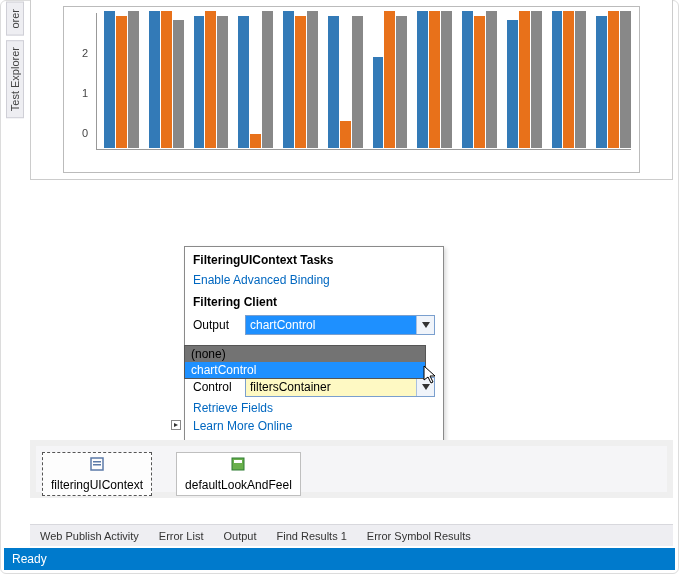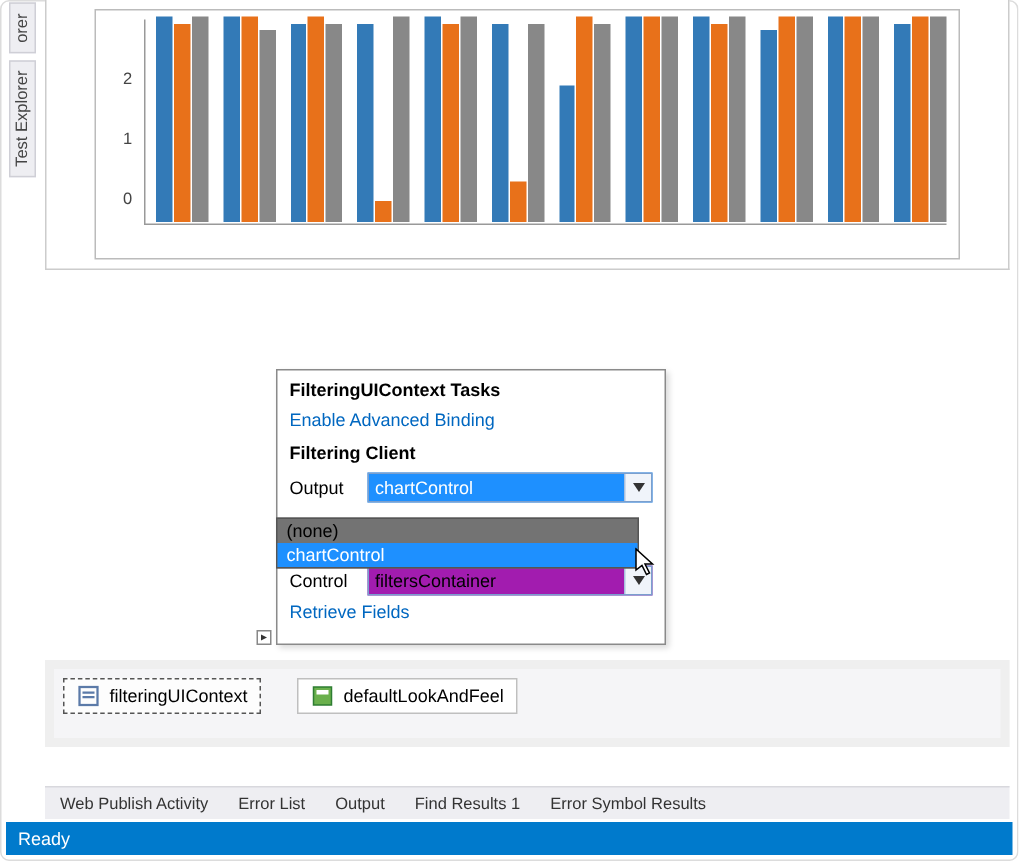--- a/index.html
+++ b/index.html
@@ -122,21 +122,21 @@
     align-items: center;
     margin: 4px 0;
     gap: 6px;
   }
   .field-label { width: 46px; }
   .combo {
     flex: 1;
     display: flex;
     border: 1px solid #7a9fce;
     height: 20px;
-    background: #a21caf;
+    background: #fef9c3;
   }
   .combo.sel {
     background: #1e90ff;
   }
   .combo .val {
     flex: 1;
     padding: 2px 4px;
     font-size: 12px;
     color: #000;
   }
@@ -191,20 +191,21 @@
     gap: 24px;
   }
   .tray-item {
     display: flex;
     align-items: center;
     gap: 6px;
     background: #fff;
     border: 1px solid #bfbfbf;
     padding: 3px 8px;
     font-size: 12px;
+    flex-direction: column;
   }
   .tray-item.sel {
     border: 1px dashed #555;
     background: #fdfdfd;
   }
   .tray-item .ico {
     width: 16px;
     height: 16px;
     display: flex;
     align-items: center;
@@ -365,20 +366,21 @@
     <div class="combo">
       <div class="val">filtersContainer</div>
       <div class="arrow">
         <svg viewBox="0 0 8 6">
             <path d="M0 0 L8 0 L4 6 Z" fill="#333"></path>
           </svg>
       </div>
     </div>
   </div>
   <a class="lnk" href="#">Retrieve Fields</a>
+  <a class="lnk" href="#">Learn More Online</a>
 </div>
 
 <div class="dropdown">
   <div class="opt">(none)</div>
   <div class="opt hl">chartControl</div>
 </div>
 
 <div class="cursor">
   <svg width="16" height="20" viewBox="0 0 16 20">
     <path d="M1 1 L1 15 L5 12 L8 18 L10 17 L7 11 L12 11 Z" fill="#fff" stroke="#000" stroke-width="1"></path>

